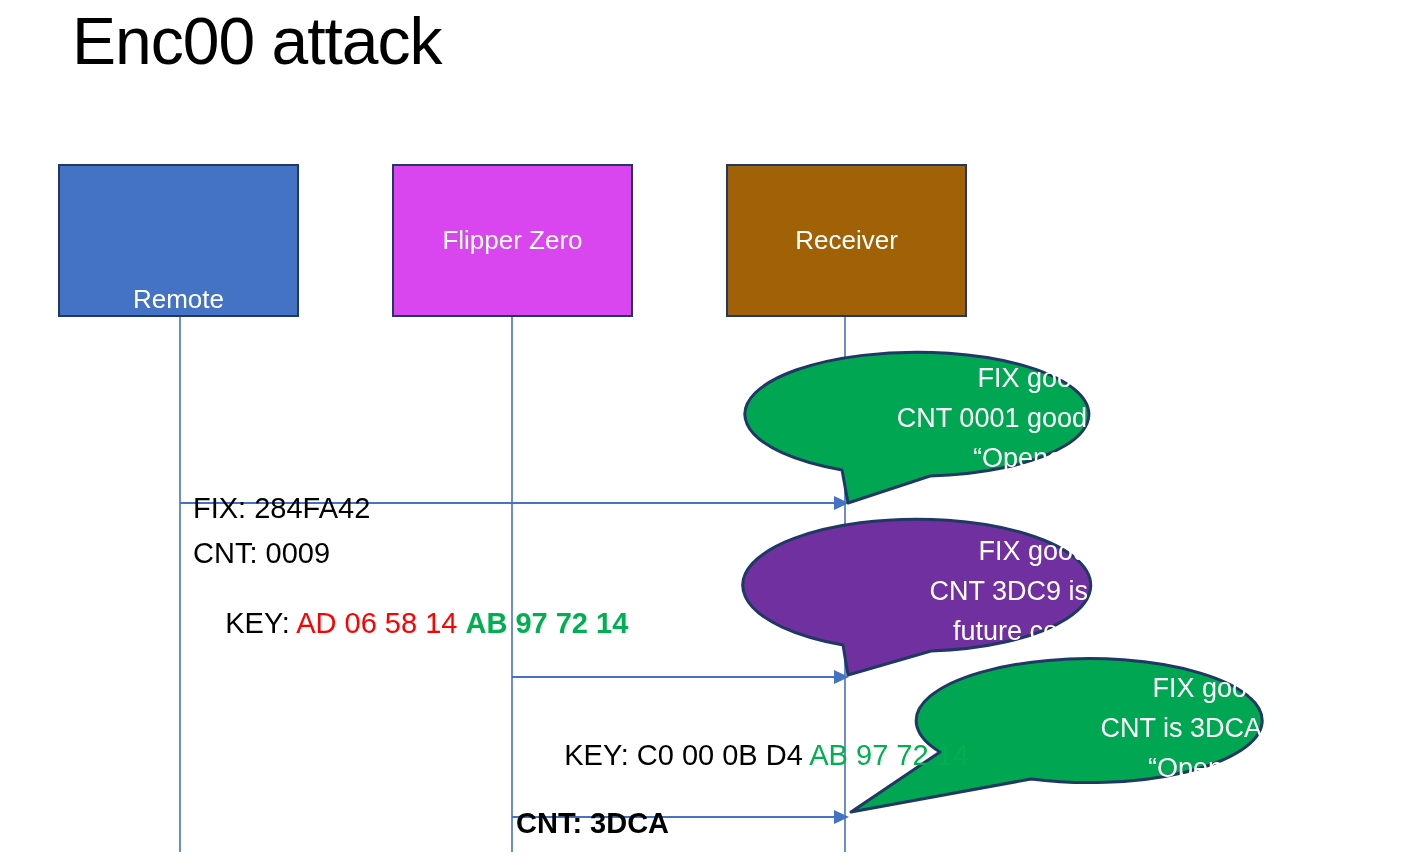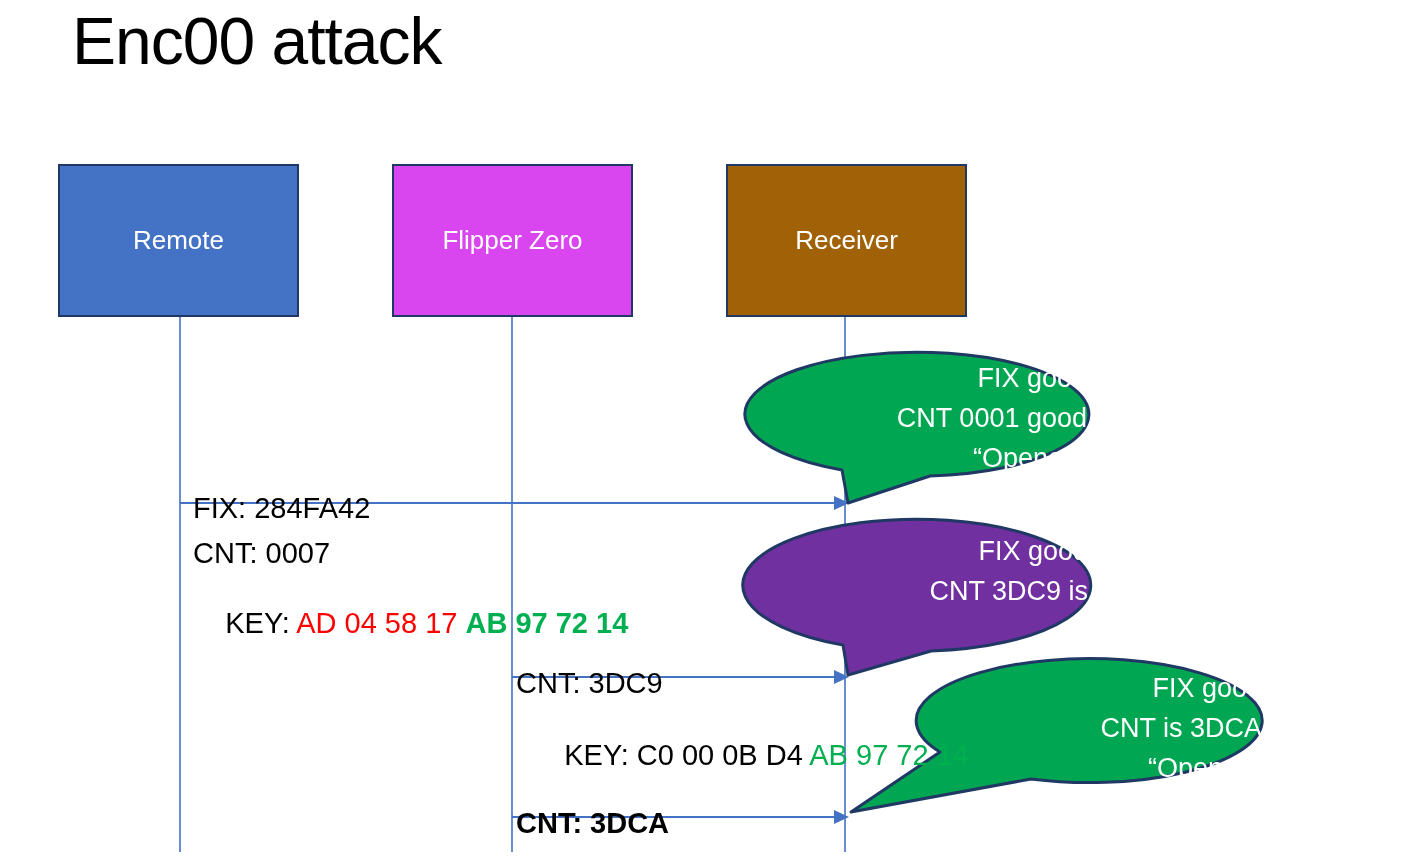--- a/index.html
+++ b/index.html
@@ -38,21 +38,21 @@
     width: 241px;
     height: 153px;
     box-sizing: border-box;
     border: 2px solid #1F3864;
     display: flex;
     align-items: center;
     justify-content: center;
     color: #ffffff;
     font-size: 26px;
   }
-  .actor-remote   { left: 58px;  background: #4472C4; }
+  .actor-remote   { left: 58px;  background: #4472C4; align-items: flex-end; }
   .actor-flipper  { left: 392px; background: #d946ef; }
   .actor-receiver { left: 726px; background: #a16207; }
 
   .msg-text {
     position: absolute;
     font-size: 29px;
     line-height: 34px;
     color: #000000;
     white-space: pre;
     margin-top: 25px;
@@ -109,43 +109,43 @@
     <span>Remote</span>
   </div>
   <div class="actor-box actor-flipper">
     <span>Flipper Zero</span>
   </div>
   <div class="actor-box actor-receiver">
     <span>Receiver</span>
   </div>
 
   <div class="msg-text" style="left:193px; top:466px;">FIX: 284FA42</div>
-  <div class="msg-text" style="left:193px; top:511px;">CNT: 0007</div>
+  <div class="msg-text" style="left:193px; top:511px;">CNT: 0009</div>
   <div class="msg-text" style="left:193px; top:547px;">
-    <span>KEY: </span><span class="key-red">AD 04 58 17 </span><span class="key-green-bold">AB 97 72 14</span>
+    <span>KEY: </span><span class="key-red">AD 06 58 14 </span><span class="key-green-bold">AB 97 72 14</span>
   </div>
 
-  <div class="msg-text" style="left:516px; top:641px;">CNT: 3DC9</div>
   <div class="msg-text" style="left:532px; top:679px;">
     <span>KEY: C0 00 0B D4 </span><span class="key-green">AB 97 72 14</span>
   </div>
 
   <div class="msg-text" style="left:516px; top:781px;font-weight:bold;">CNT: 3DCA</div>
   <div class="msg-text" style="left:516px; top:817px;">
     <span>KEY: C0 02 8A 33 </span><span class="key-green">AB 97 72 14</span>
   </div>
 
   <div class="callout-text callout-1-text">
     <div>FIX good</div>
     <div>CNT 0001 good</div>
     <div>“Opened”</div>
   </div>
   <div class="callout-text callout-2-text">
     <div>FIX good</div>
     <div>CNT 3DC9 is</div>
+    <div>future code</div>
   </div>
   <div class="callout-text callout-3-text">
     <div>FIX good</div>
     <div>CNT is 3DCA</div>
     <div>“Opened”</div>
   </div>
 
 </div>
 
 </body></html>

